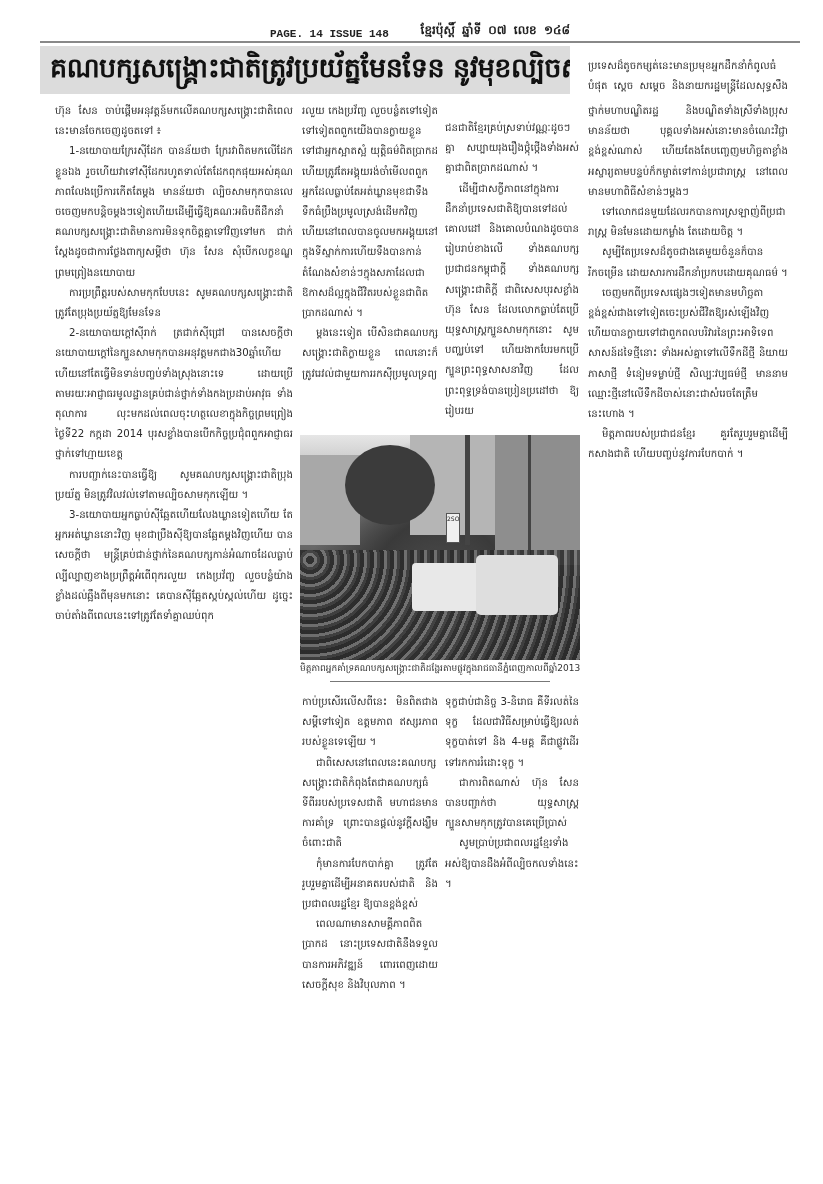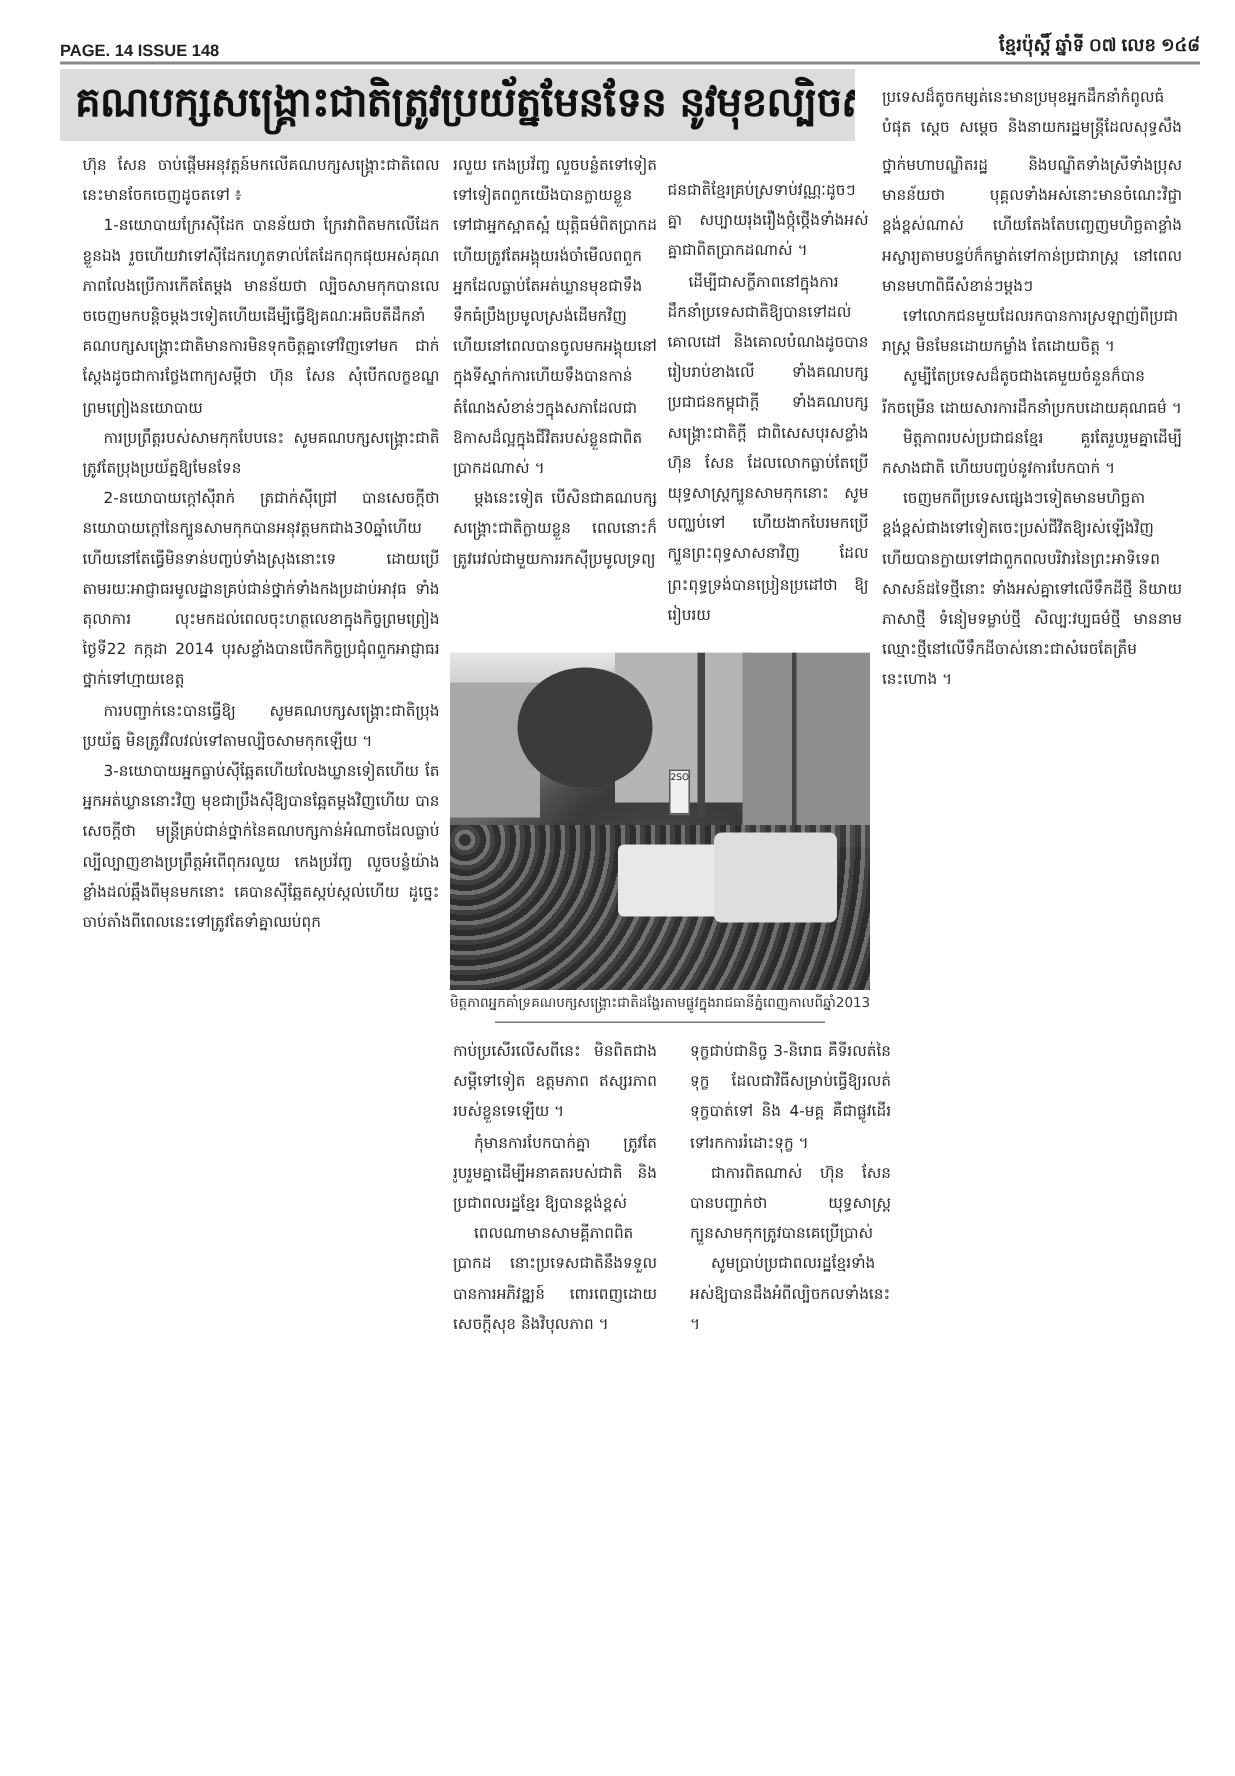--- a/index.html
+++ b/index.html
@@ -1,22 +1,22 @@
 <!DOCTYPE html>
 <html><head>
   <meta charset="utf-8">
   <style>
     * { box-sizing: border-box; margin: 0; padding: 0; }
     html, body { width: 823px; height: 1184px; background: #ffffff; overflow: hidden; }
     body { position: relative; font-family: "DejaVu Sans", sans-serif; color: #1a1a1a; }
 
     .page-header {
       position: absolute; left: 40px; top: 24px; width: 760px; height: 16px;
-      font-family: Liberation Sans, sans-serif; font-size: 11px; font-weight: bold; color: #222;
-      display: flex; justify-content: space-between; align-items: flex-end;
+      font-family: Liberation Mono, monospace; font-size: 11px; font-weight: bold; color: #222;
+      display: flex; justify-content: center; align-items: flex-end;
     }
     .page-header .left { width: 120px; }
     .page-header .center { flex: 1; text-align: center; font-size: 11px; letter-spacing: -0.2px; }
     .page-header .right { width: 180px; text-align: right; font-size: 12px; }
     .header-rule { position: absolute; left: 40px; top: 41px; width: 760px; height: 2px; background: #888; }
 
     .headline-banner {
       position: absolute; left: 40px; top: 46px; width: 530px; height: 48px;
       background: #dcdcdc; display: flex; align-items: center; padding-left: 10px;
       overflow: hidden;
@@ -29,21 +29,21 @@
     .col {
       position: absolute; font-size: 10.2px; line-height: 20.2px; color: #2a2a2a;
       text-align: justify; overflow: hidden;
     }
     .col p { text-indent: 0; }
     .col p.indent { text-indent: 14px; }
     .col-1 { left: 55px; top: 101px; width: 238px; height: 1083px; }
     .col-2-top { left: 302px; top: 101px; width: 136px; height: 334px; }
     .col-3-top { left: 445px; top: 101px; width: 134px; height: 334px; margin-top: 17px; }
     .col-2-bot { left: 302px; top: 692px; width: 136px; height: 490px; }
-    .col-3-bot { left: 445px; top: 692px; width: 134px; height: 490px; margin-left: 15px; }
+    .col-3-bot { left: 445px; top: 692px; width: 134px; height: 490px; }
     .col-4 { left: 588px; top: 101px; width: 200px; height: 1083px; }
     .col-4-top { left: 588px; top: 56px; width: 200px; height: 44px; }
 
     .photo {
       position: absolute; left: 300px; top: 435px; width: 280px; height: 225px;
       background:
         radial-gradient(ellipse at 50% 85%, #5a5a5a 0%, #3a3a3a 40%, transparent 70%),
         linear-gradient(180deg, #e6e6e6 0%, #bdbdbd 18%, #7a7a7a 40%, #4a4a4a 65%, #2e2e2e 100%);
       overflow: hidden;
     }
@@ -108,28 +108,29 @@
   <div class="banner-sign" style="left:146px;top:78px;width:14px;height:30px;font-size:6px;line-height:10px;text-align:center;">2SO</div>
   <div class="crowd"></div>
   <div class="truck" style="left:112px;top:128px;width:70px;height:48px;"></div>
   <div class="van" style="left:176px;top:120px;width:82px;height:60px;"></div>
 </div>
 <div class="caption">មិត្តភាពអ្នកគាំទ្រគណបក្សសង្គ្រោះជាតិដង្ហែរតាមផ្លូវក្នុងរាជធានីភ្នំពេញកាលពីឆ្នាំ2013</div>
 <div class="caption-rule"></div>
 
 <div class="col col-2-bot">
   <p>កាប់ប្រសើរលើសពីនេះ មិនពិតជាងសម្ដីទៅទៀត ឧត្តមភាព ឥស្សរភាពរបស់ខ្លួនទេឡើយ ។</p>
+  <p class="indent">ជាពិសេសនៅពេលនេះគណបក្សសង្គ្រោះជាតិកំពុងតែជាគណបក្សធំទីពីររបស់ប្រទេសជាតិ មហាជនមានការគាំទ្រ ព្រោះបានផ្ដល់នូវក្ដីសង្ឃឹមចំពោះជាតិ</p>
   <p class="indent">កុំមានការបែកបាក់គ្នា ត្រូវតែរួបរួមគ្នាដើម្បីអនាគតរបស់ជាតិ និងប្រជាពលរដ្ឋខ្មែរ ឱ្យបានខ្ពង់ខ្ពស់</p>
   <p class="indent">ពេលណាមានសាមគ្គីភាពពិតប្រាកដ នោះប្រទេសជាតិនឹងទទួលបានការអភិវឌ្ឍន៍ ពោរពេញដោយសេចក្ដីសុខ និងវិបុលភាព ។</p>
 </div>
 <div class="col col-3-bot">
   <p>ទុក្ខជាប់ជានិច្ច 3-និរោធ គឺទីរលត់នៃទុក្ខ ដែលជាវិធីសម្រាប់ធ្វើឱ្យរលត់ទុក្ខបាត់ទៅ និង 4-មគ្គ គឺជាផ្លូវដើរទៅរកការរំដោះទុក្ខ ។</p>
   <p class="indent">ជាការពិតណាស់ ហ៊ុន សែន បានបញ្ជាក់ថា យុទ្ធសាស្ត្រក្បួនសាមកុកត្រូវបានគេប្រើប្រាស់</p>
   <p class="indent">សូមប្រាប់ប្រជាពលរដ្ឋខ្មែរទាំងអស់ឱ្យបានដឹងអំពីល្បិចកលទាំងនេះ ។</p>
 </div>
 
 <div class="col col-4">
   <p>ថ្នាក់មហាបណ្ឌិតរដ្ឋ និងបណ្ឌិតទាំងស្រីទាំងប្រុស មានន័យថា បុគ្គលទាំងអស់នោះមានចំណេះវិជ្ជាខ្ពង់ខ្ពស់ណាស់ ហើយតែងតែបញ្ចេញមហិច្ឆតាខ្លាំងអស្ចារ្យតាមបន្ទប់ក៏កម្ចាត់ទៅកាន់ប្រជារាស្ត្រ នៅពេលមានមហាពិធីសំខាន់ៗម្ដងៗ</p>
   <p class="indent">ទៅលោកជនមួយដែលរកបានការស្រឡាញ់ពីប្រជារាស្ត្រ មិនមែនដោយកម្លាំង តែដោយចិត្ត ។</p>
   <p class="indent">សូម្បីតែប្រទេសដ៏តូចជាងគេមួយចំនួនក៏បានរីកចម្រើន ដោយសារការដឹកនាំប្រកបដោយគុណធម៌ ។</p>
+  <p class="indent">ចេញមកពីប្រទេសផ្សេងៗទៀតមានមហិច្ឆតាខ្ពង់ខ្ពស់ជាងទៅទៀតចេះប្រស់ជីវិតឱ្យរស់ឡើងវិញ ហើយបានក្លាយទៅជាពួកពលបរិវារនៃព្រះអាទិទេពសាសន៍ដទៃថ្មីនោះ ទាំងអស់គ្នាទៅលើទឹកដីថ្មី និយាយភាសាថ្មី ទំនៀមទម្លាប់ថ្មី សិល្បៈវប្បធម៌ថ្មី មាននាមឈ្មោះថ្មីនៅលើទឹកដីចាស់នោះជាសំរេចតែត្រឹមនេះហោង ។</p>
   <p class="indent">មិត្តភាពរបស់ប្រជាជនខ្មែរ គួរតែរួបរួមគ្នាដើម្បីកសាងជាតិ ហើយបញ្ចប់នូវការបែកបាក់ ។</p>
-  <p class="indent">ចេញមកពីប្រទេសផ្សេងៗទៀតមានមហិច្ឆតាខ្ពង់ខ្ពស់ជាងទៅទៀតចេះប្រស់ជីវិតឱ្យរស់ឡើងវិញ ហើយបានក្លាយទៅជាពួកពលបរិវារនៃព្រះអាទិទេពសាសន៍ដទៃថ្មីនោះ ទាំងអស់គ្នាទៅលើទឹកដីថ្មី និយាយភាសាថ្មី ទំនៀមទម្លាប់ថ្មី សិល្បៈវប្បធម៌ថ្មី មាននាមឈ្មោះថ្មីនៅលើទឹកដីចាស់នោះជាសំរេចតែត្រឹមនេះហោង ។</p>
 </div>
 
 </body></html>

